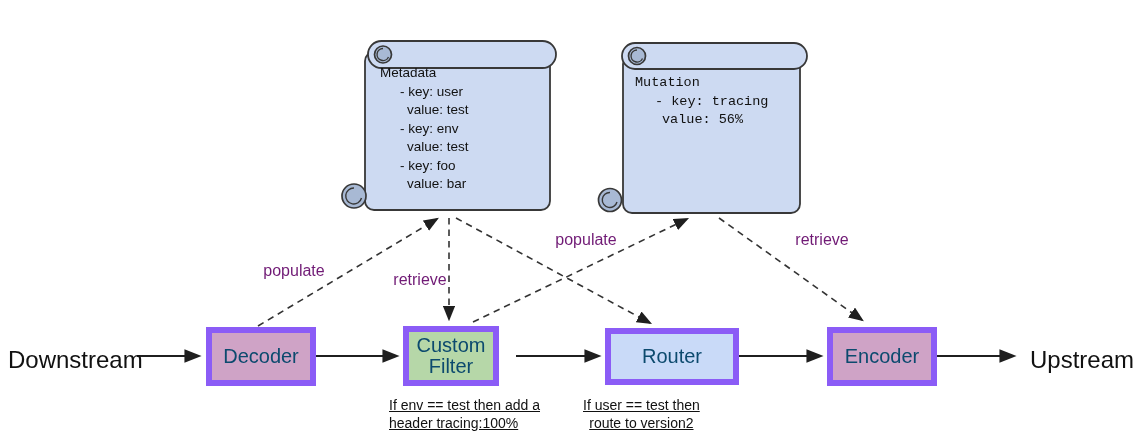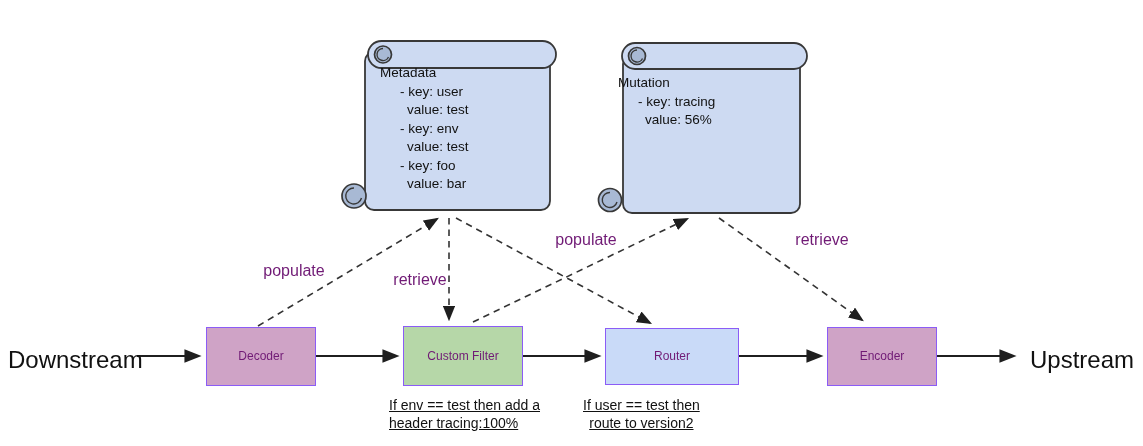--- a/index.html
+++ b/index.html
@@ -5,25 +5,25 @@
   html,body { margin:0; padding:0; background:#ffffff; }
   .canvas {
     position:relative; width:1143px; height:446px; background:#ffffff;
     font-family:"Liberation Sans", sans-serif; color:#000; overflow:hidden;
   }
   svg.overlay { position:absolute; left:0; top:0; width:1143px; height:446px; pointer-events:none; }
 
   
   .node {
     position:absolute; display:flex; align-items:center; justify-content:center;
-    text-align:center; font-size:12px; line-height:21px; border:1px solid #8b5cf6;
-    box-sizing:border-box; color:#701a75;
+    text-align:center; font-size:20px; line-height:21px; border:6px solid #8b5cf6;
+    box-sizing:border-box; color:#0c4a6e;
   }
   #node-decoder       { left:206px; top:327px; width:110px; height:59px; background:#cfa3c6; }
-  #node-custom-filter { left:403px; top:326px; width:120px; height:60px; background:#b6d7a8; }
+  #node-custom-filter { left:403px; top:326px; width:96px; height:60px; background:#b6d7a8; }
   #node-router        { left:605px; top:328px; width:134px; height:57px; background:#c9daf8; }
   #node-encoder       { left:827px; top:327px; width:110px; height:59px; background:#cfa3c6; }
 
   
   .endpoint { position:absolute; font-size:24px; color:#111; white-space:nowrap; }
   #endpoint-downstream { left:8px;    top:346px; }
   #endpoint-upstream   { left:1030px; top:346px; }
 
   
   .edge-label {
@@ -47,21 +47,21 @@
   
   .scroll { position:absolute; }
   #scroll-metadata { left:338px; top:38px;  width:222px; height:180px; }
   #scroll-mutation { left:596px; top:41px;  width:218px; height:176px; }
   .scroll svg { position:absolute; left:0; top:0; }
   .scroll-body { fill:#cddaf2; stroke:#383838; stroke-width:1.8px; }
   .scroll-curl { fill:#a8b9d4; stroke:#383838; stroke-width:1.7px; }
   .curl-spiral { fill:none; stroke:#383838; stroke-width:1.4px; }
   .scroll-text { position:absolute; font-size:13.5px; line-height:18.5px; color:#111; }
   #scroll-metadata .scroll-text { left:42px; top:26px; }
-  #scroll-mutation .scroll-text { left:22px; top:33px; }
+  #scroll-mutation .scroll-text { left:39px; top:33px;font-family:Liberation Mono, monospace; }
   .scroll-line.key   { margin-left:20px; }
   .scroll-line.value { margin-left:27px; }
 
   
   .solid-edge  { stroke:#1f1f1f; stroke-width:1.8px; }
   .dashed-edge { stroke:#333333; stroke-width:1.6px; stroke-dasharray:6.5 5; }
 </style>
 </head>
 <body>
 

